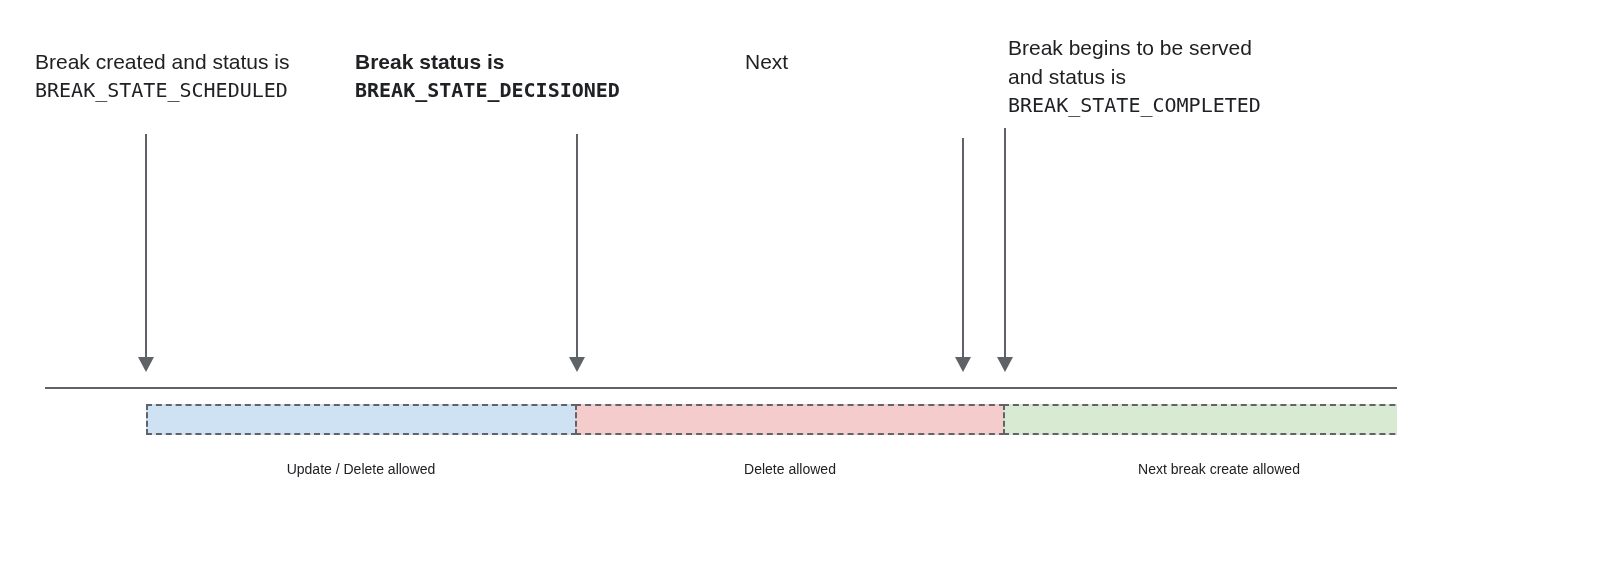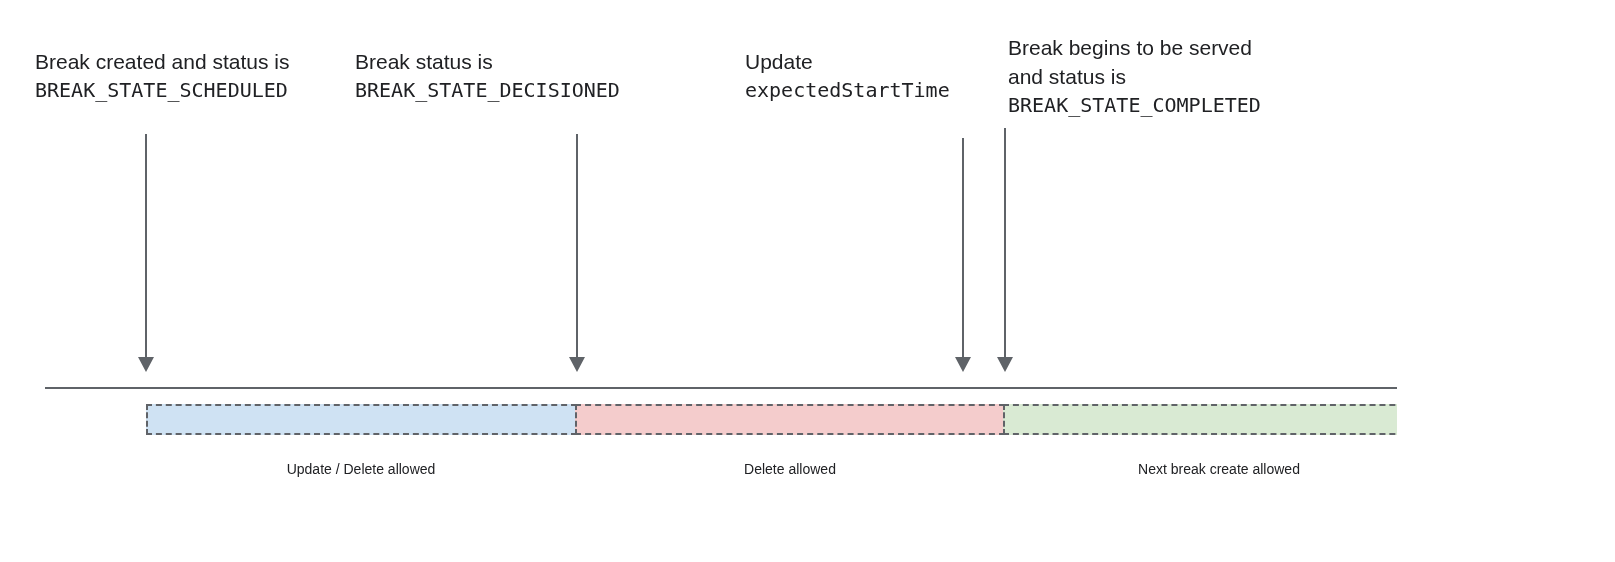--- a/index.html
+++ b/index.html
@@ -91,28 +91,27 @@
 </head>
 <body>
 
 <div class="canvas">
 
   <div class="annotation" style="left:35px; top:47px;">
     <div>Break created and status is</div>
     <div class="code">BREAK_STATE_SCHEDULED</div>
   </div>
 
-  <div class="annotation" style="left:355px; top:47px;">
+  <div class="annotation" style="left:355px; top:47px;font-weight:bold;">
     <div>Break status is</div>
     <div class="code">BREAK_STATE_DECISIONED</div>
   </div>
 
   <div class="annotation" style="left:745px; top:47px;">
-    <div>Update</div>
-    <div class="code">expectedStartTime</div>
+    <div>Next</div>
   </div>
 
   <div class="annotation" style="left:1008px; top:33px;">
     <div>Break begins to be served</div>
     <div>and status is</div>
     <div class="code">BREAK_STATE_COMPLETED</div>
   </div>
 
   <div class="down-arrow" style="left:138px; top:134px; height:238px;">
     <div class="stem" style="height:224px;"></div>

